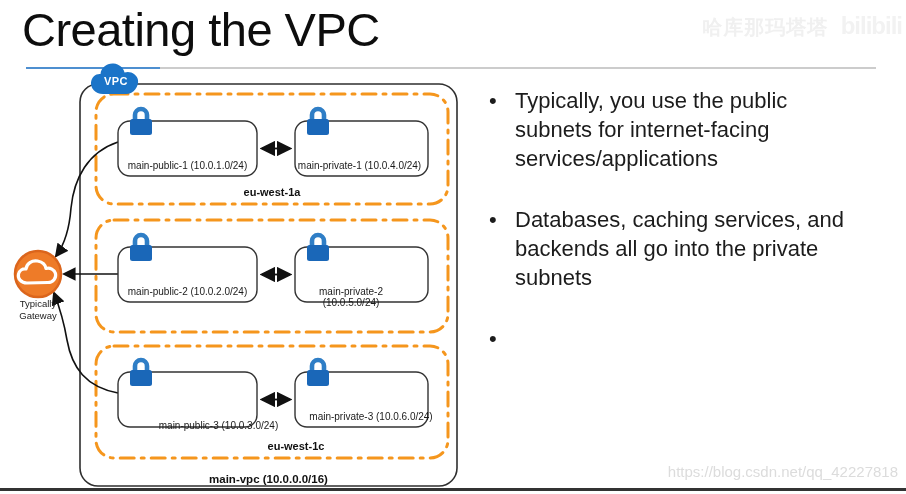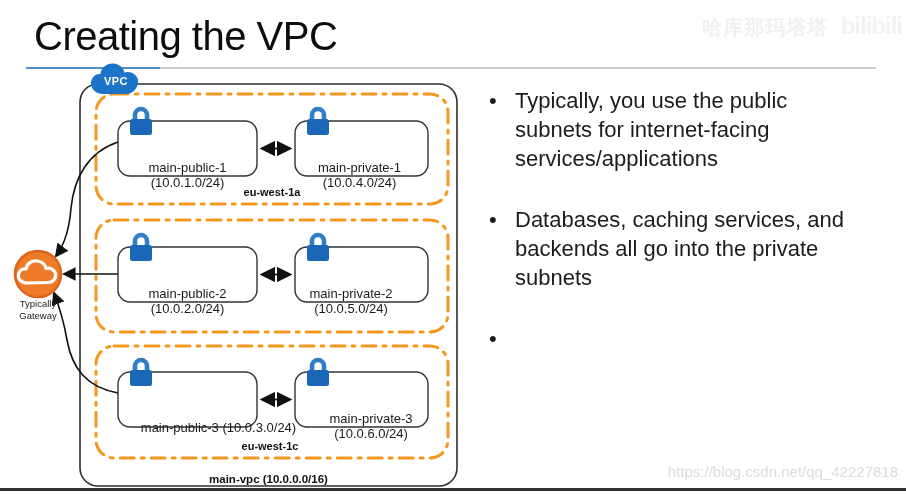--- a/index.html
+++ b/index.html
@@ -4,42 +4,42 @@
 <style>
   html,body{margin:0;padding:0;}
   body{
     width:906px;height:494px;position:relative;overflow:hidden;
     background:#ffffff;
     font-family:"Liberation Sans", sans-serif;
     -webkit-font-smoothing:antialiased;
   }
   
   .title{
-    position:absolute;left:22px;top:2px;margin:12px;
-    font-size:40px;font-weight:300;letter-spacing:-0.5px;color:#0d0d0d;
+    position:absolute;left:22px;top:2px;margin:0;
+    font-size:47px;font-weight:300;letter-spacing:-0.5px;color:#0d0d0d;
   }
   .rule-blue{position:absolute;left:26px;top:67px;width:134px;height:2px;background:#4e8fd0;}
   .rule-gray{position:absolute;left:160px;top:67px;width:716px;height:1.5px;background:#cccccc;}
   
   .wm-top{
     position:absolute;right:4px;top:12px;white-space:nowrap;
     font-weight:bold;user-select:none;
   }
   .wm-top .wm-name{color:#f0f0f0;font-size:20px;letter-spacing:1px;}
   .wm-top .wm-logo{color:#f2f2f2;font-size:24px;letter-spacing:-1px;margin-left:8px;}
   .wm-bottom{
     position:absolute;right:8px;top:463px;
     color:#dcdcdc;font-size:15px;white-space:nowrap;user-select:none;
   }
   .bottom-line{position:absolute;left:0;top:488px;width:906px;height:3px;background:#333333;}
   
   #diagram{position:absolute;left:0;top:56px;width:470px;height:438px;}
   #diagram svg{position:absolute;left:0;top:0;}
   .dlabel{position:absolute;text-align:center;color:#1a1a1a;}
-  .subnet-label{font-size:13px;}
+  .subnet-label{font-size:10px;}
   .az-label{font-size:11px;font-weight:bold;color:#111;}
   .vpc-label{font-size:11.5px;font-weight:bold;color:#111;}
   .badge-text{
     position:absolute;left:95px;top:19px;width:42px;text-align:center;
     font-size:11px;font-weight:bold;color:#ffffff;letter-spacing:0.5px;
   }
   .igw-label{
     position:absolute;left:4px;top:242px;width:68px;text-align:center;
     font-size:9.5px;line-height:12px;color:#222;
   }
@@ -109,21 +109,21 @@
   <div class="badge-text">VPC</div>
 
   <div class="dlabel subnet-label" style="left:118px;top:104px;width:139px;">main-public-1 (10.0.1.0/24)</div>
   <div class="dlabel subnet-label" style="left:295px;top:104px;width:129px;">main-private-1 (10.0.4.0/24)</div>
   <div class="dlabel subnet-label" style="left:118px;top:230px;width:139px;">main-public-2 (10.0.2.0/24)</div>
   <div class="dlabel subnet-label" style="left:295px;top:230px;width:112px;">main-private-2 (10.0.5.0/24)</div>
   <div class="dlabel subnet-label" style="left:118px;top:364px;width:157px;margin-left:22px;">main-public-3 (10.0.3.0/24)</div>
   <div class="dlabel subnet-label" style="left:295px;top:355px;width:152px;">main-private-3 (10.0.6.0/24)</div>
 
   <div class="dlabel az-label" style="left:96px;top:130px;width:352px;">eu-west-1a</div>
-  <div class="dlabel az-label" style="left:96px;top:384px;width:348px;">eu-west-1c</div>
+  <div class="dlabel az-label" style="left:96px;top:384px;width:348px;padding-left:26px;">eu-west-1c</div>
 
   <div class="dlabel vpc-label" style="left:80px;top:417px;width:377px;">main-vpc (10.0.0.0/16)</div>
 
   <div class="igw-label">
     <div>Typically</div>
     <div>Gateway</div>
   </div>
 </div>
 
 <div class="bullets">

